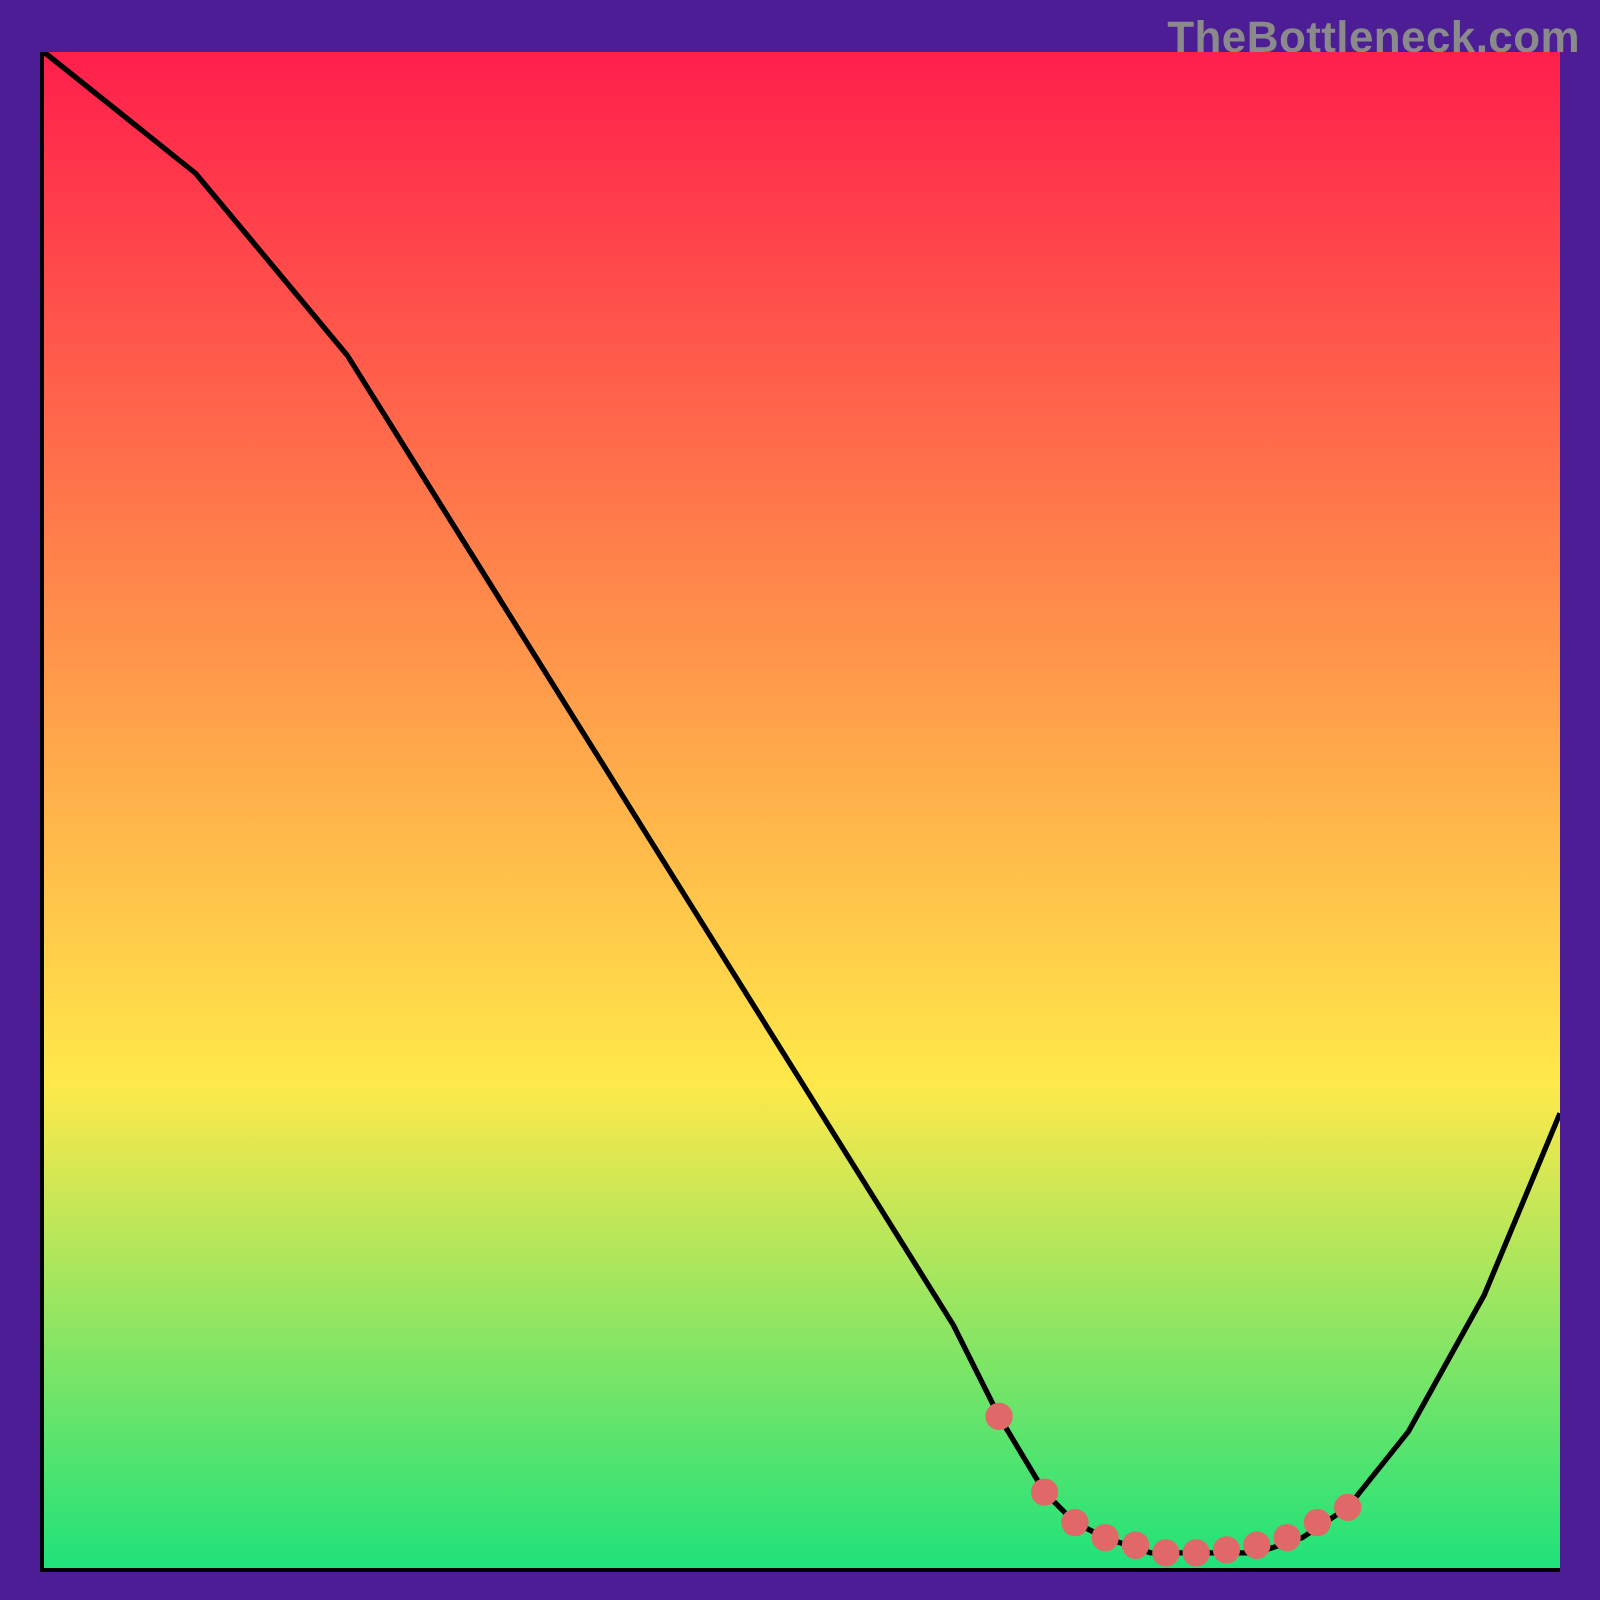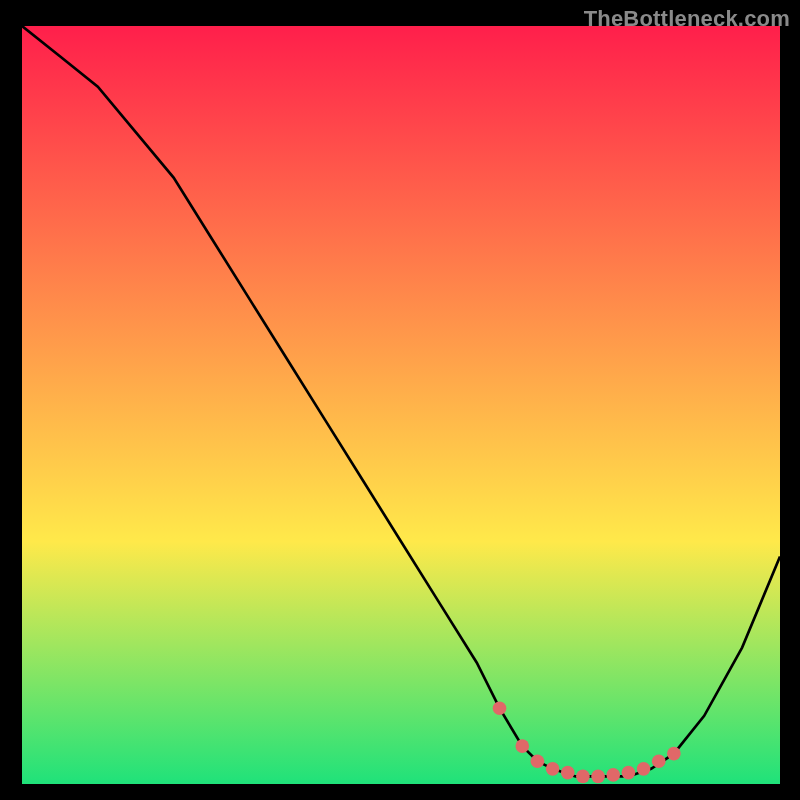--- a/index.html
+++ b/index.html
@@ -7,21 +7,21 @@
     padding: 0;
     width: 800px;
     height: 800px;
     overflow: hidden;
     font-family: Arial, Helvetica, sans-serif;
   }
   .frame {
     position: relative;
     width: 800px;
     height: 800px;
-    background: #000000;
+    background: #4c1d95;
   }
   .watermark {
     position: absolute;
     top: 6px;
     right: 10px;
     font-size: 22px;
     font-weight: bold;
     color: #8a8a8a;
     letter-spacing: 0.2px;
   }

